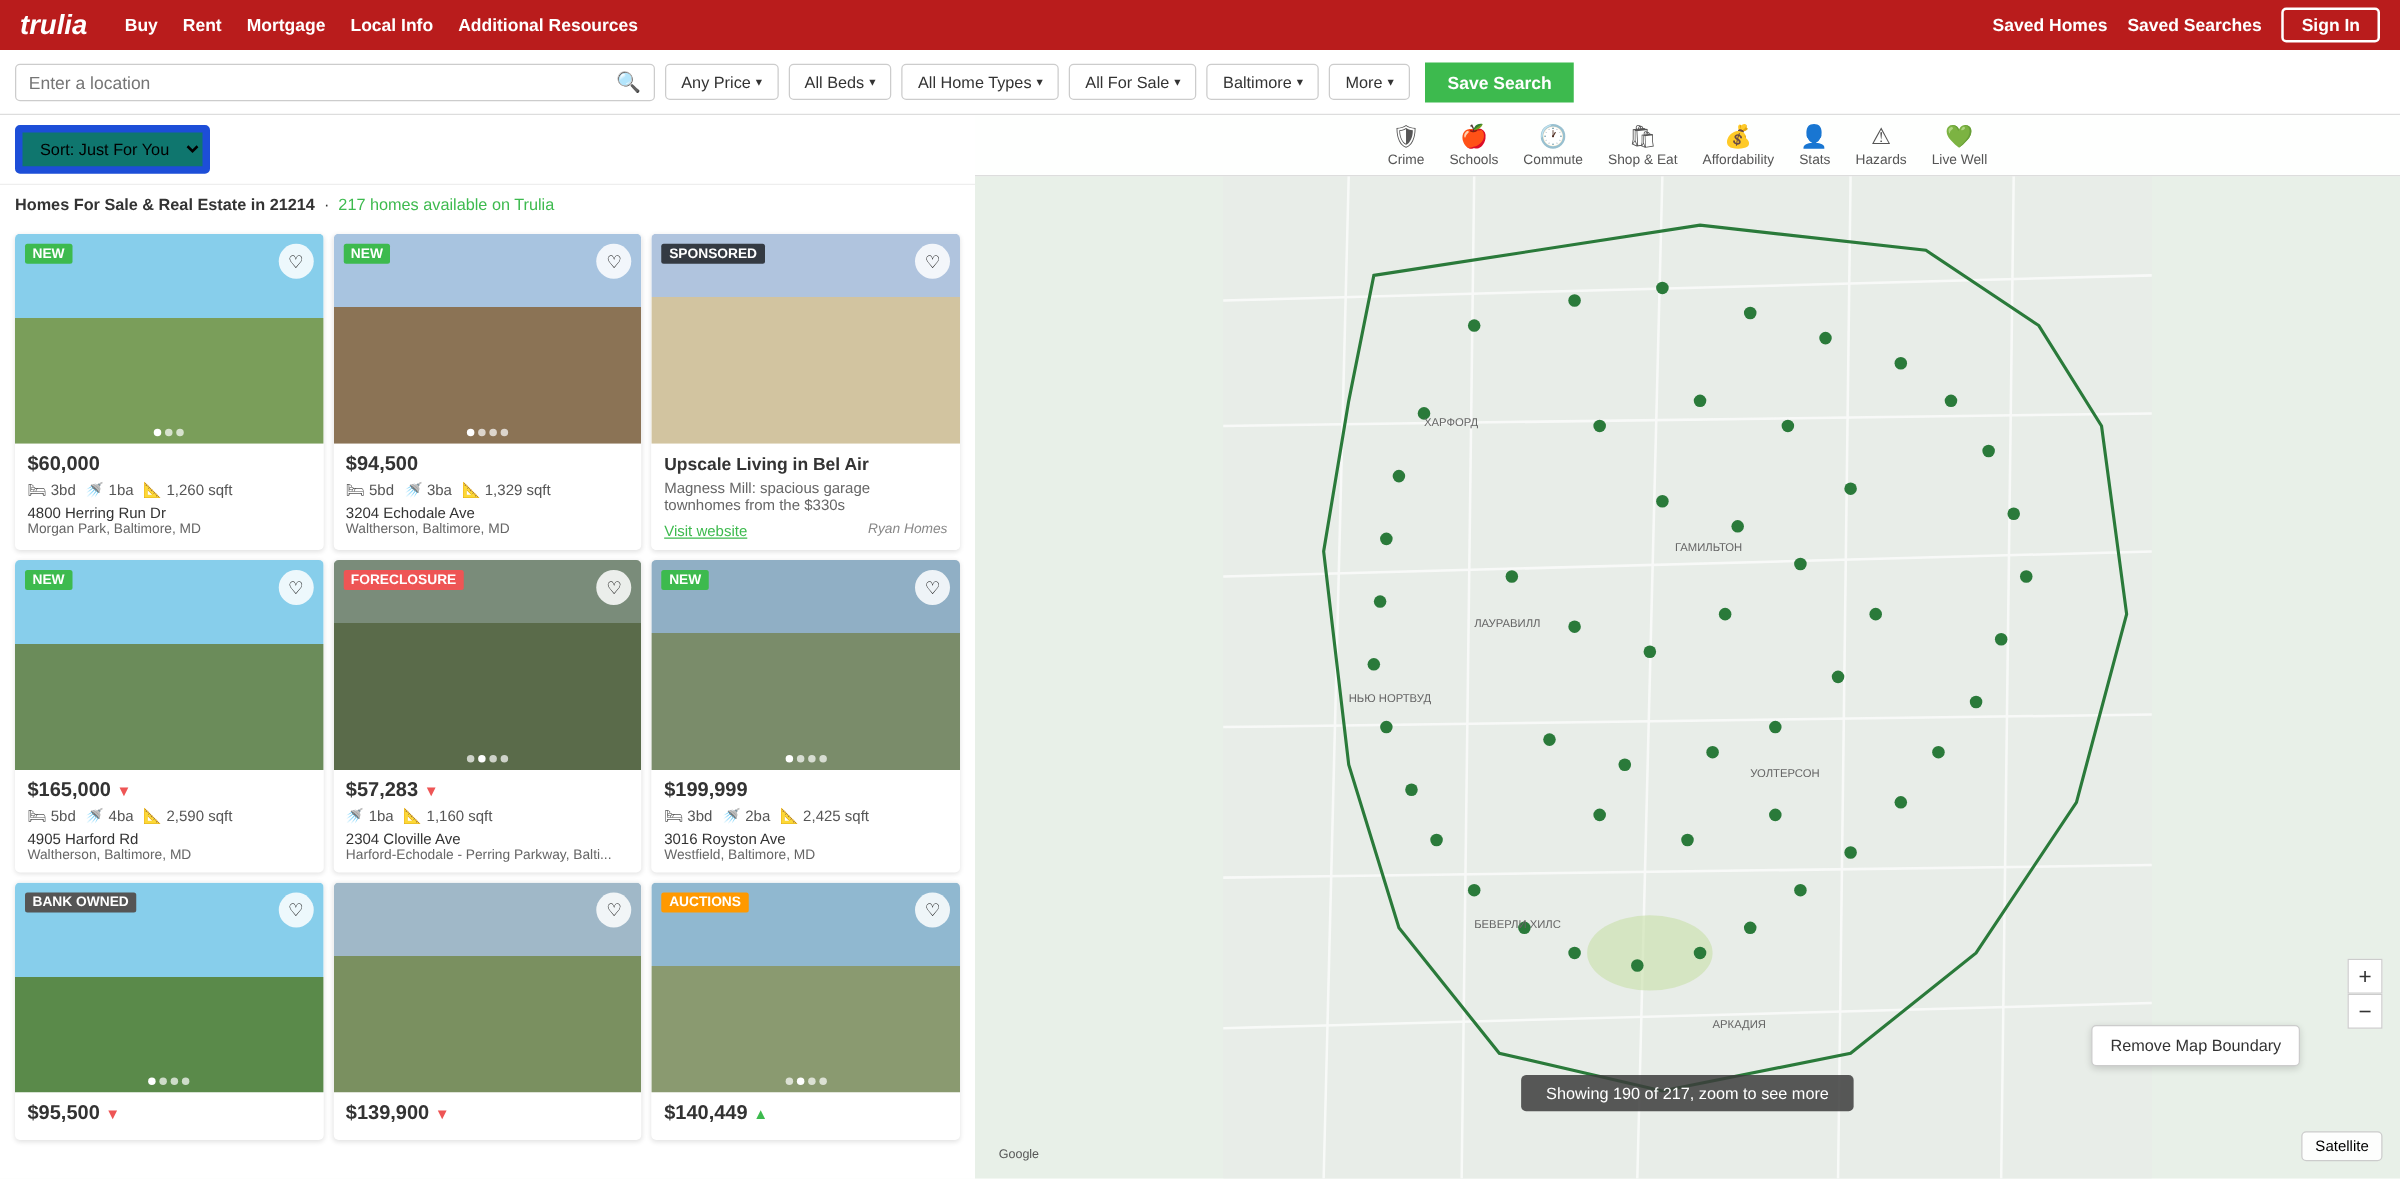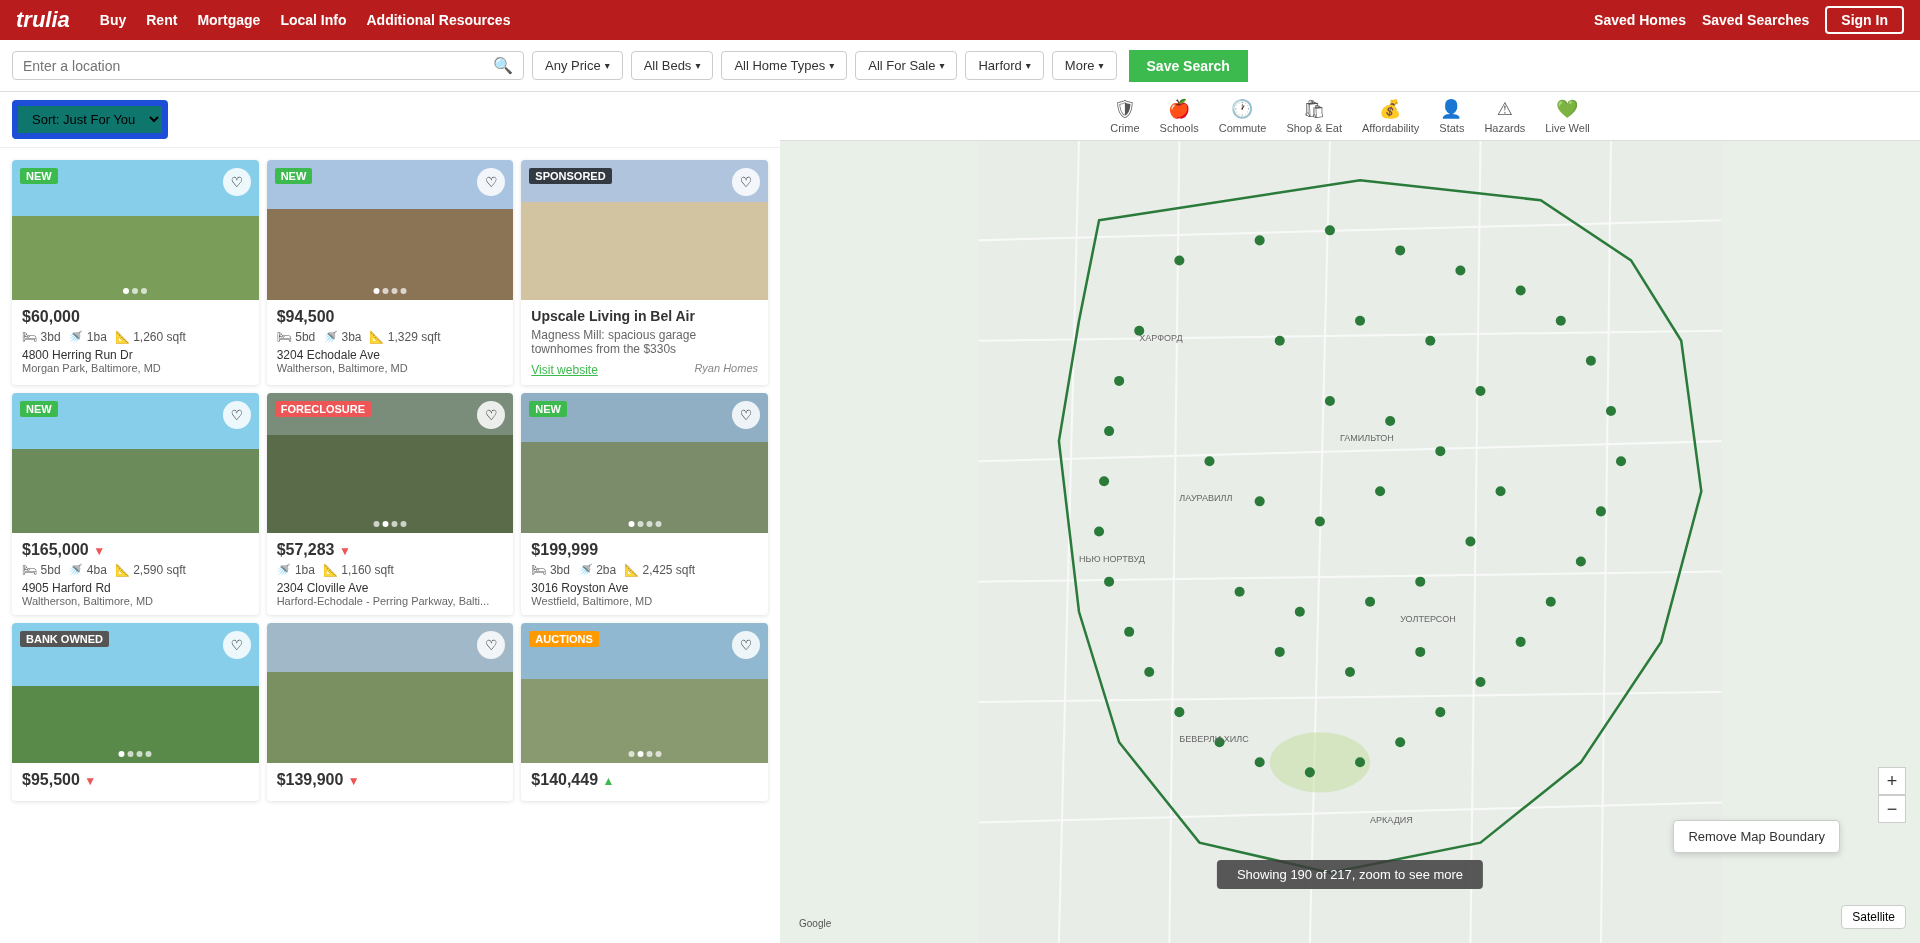--- a/index.html
+++ b/index.html
@@ -131,21 +131,21 @@
     .listing-card {
       margin: 4px;
       border-radius: 4px;
       overflow: hidden;
       box-shadow: 0 1px 4px rgba(0,0,0,0.12);
       background: #fff;
       cursor: pointer;
     }
     .listing-img-wrap {
       position: relative;
-      height: 140px;
+      height: 168px;
       background: #ddd;
       overflow: hidden;
     }
     .listing-badge {
       position: absolute;
       top: 8px;
       left: 8px;
       background: #3dba4e;
       color: #fff;
       font-size: 11px;
@@ -391,37 +391,42 @@
   </button>
   <button class="filter-btn">
     <span>All Home Types</span>
     <span class="chevron">▾</span>
   </button>
   <button class="filter-btn">
     <span>All For Sale</span>
     <span class="chevron">▾</span>
   </button>
   <button class="filter-btn">
-    <span>Harford</span>
+    <span>Baltimore</span>
     <span class="chevron">▾</span>
   </button>
   <button class="filter-btn">
     <span>More</span>
     <span class="chevron">▾</span>
   </button>
   <button class="save-search-btn">Save Search</button>
 </div>
 
 <div class="main-layout">
 
   <div class="left-panel">
     <div class="sort-bar">
       <select class="sort-select">
         <option>Sort: Just For You</option>
       </select>
+    </div>
+    <div class="results-info">
+      <span>Homes For Sale &amp; Real Estate in 21214</span>
+      &nbsp;·&nbsp;
+      <a>217 homes available on Trulia</a>
     </div>
     <div class="listings-grid" id="listings-grid">
     <div class="listing-card">
     <div class="listing-img-wrap">
       <div class="house-img img-house1"></div>
       <div class="listing-badge new">NEW</div>
       <button class="heart-btn">♡</button>
       <div class="dots">
               <div class="dot active"></div>
               <div class="dot"></div>

